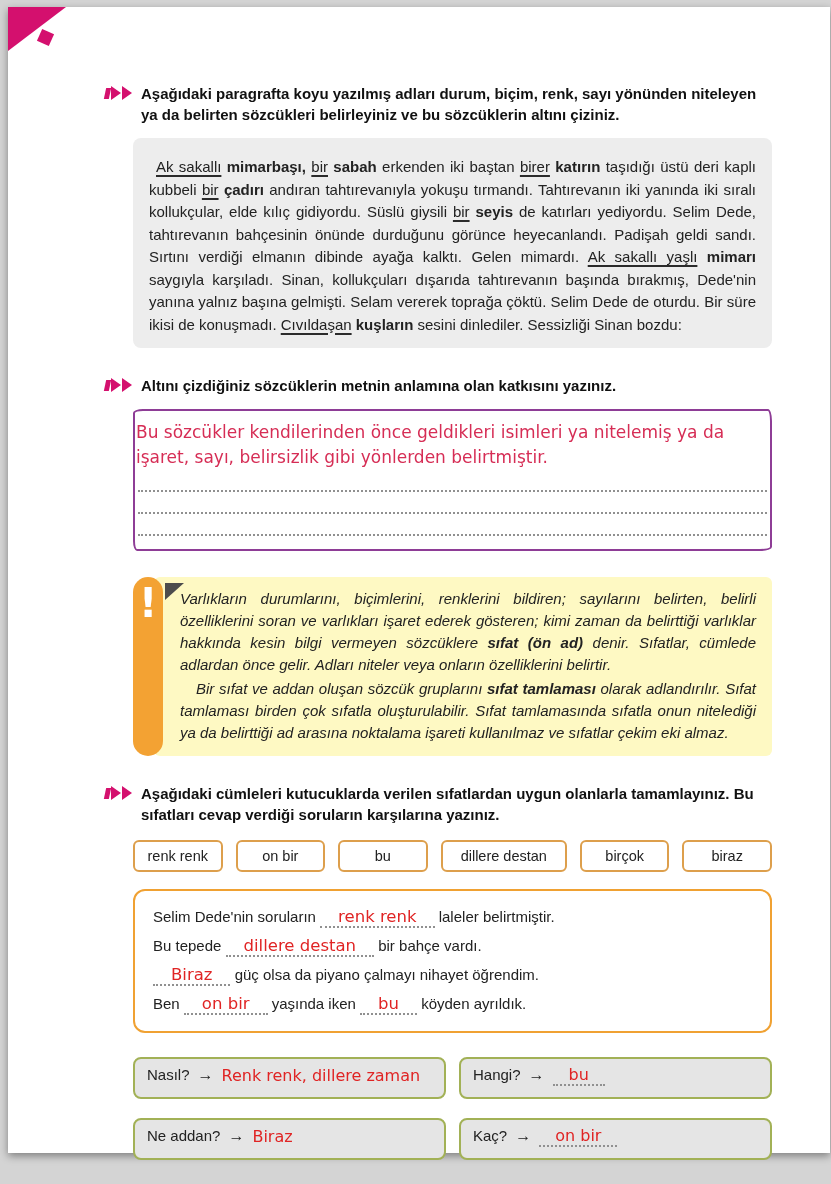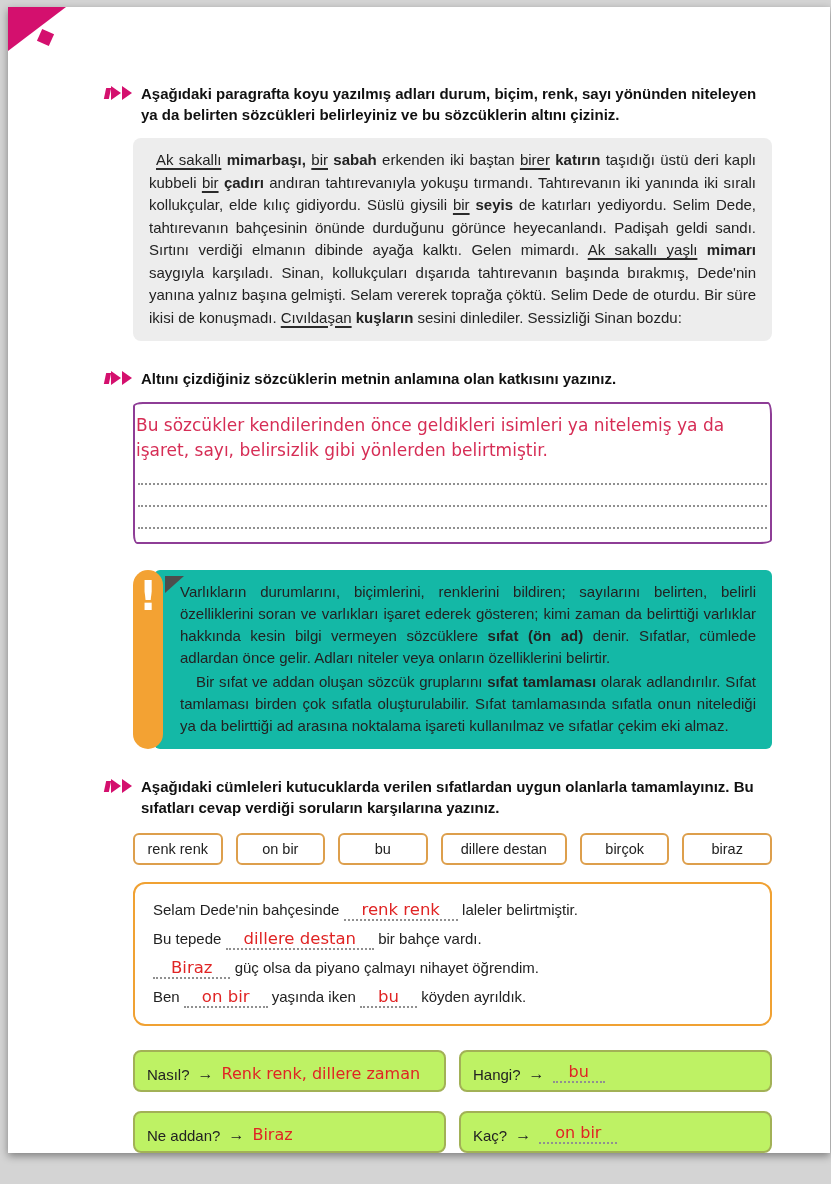--- a/index.html
+++ b/index.html
@@ -23,65 +23,65 @@
   .instr{display:flex;gap:9px;align-items:flex-start;margin:0 0 13px 0;}
   .arrow-icon{display:flex;align-items:center;gap:1px;flex:none;margin-top:3px;}
   .arrow-icon .sq{width:5px;height:11px;background:#d4106e;transform:skewX(-12deg);}
   .arrow-icon .tr{width:0;height:0;border-top:7px solid transparent;border-bottom:7px solid transparent;
     border-left:10px solid #d4106e;}
   .instr p{margin:0;font-weight:bold;font-size:15px;line-height:21px;color:#111;}
 
   .boxed{margin-left:28px;}
 
   
-  .gray-box{background:#ededed;border-radius:8px;padding:11px 16px 12px;margin-top:2px;}
+  .gray-box{background:#ededed;border-radius:8px;padding:18px 16px 12px;margin-top:2px;}
   .gray-box p{margin:0;font-size:15px;line-height:22.5px;text-align:justify;text-indent:7px;color:#222;}
   .b{font-weight:bold;}
   .u{text-decoration:underline;text-decoration-thickness:1.6px;text-underline-offset:3px;text-decoration-color:#2b2b2b;}
 
   .gap-lg{height:27px;}
 
   
   .purple-box{
     border:2.2px solid #8e3d96;margin-top:2px;
     border-radius:10px 4px 12px 4px / 4px 12px 4px 10px;
     padding:9px 1px 13px;background:#fff;
   }
   .hand-purple{color:#d62d55;font-family:"DejaVu Sans",sans-serif;font-size:17px;line-height:25px;}
   .dotline{border-bottom:2px dotted #909090;height:20px;margin:0 2px;}
 
   
   .infowrap{display:flex;align-items:stretch;margin-top:26px;margin-left:28px;}
   .bang-bar{width:30px;flex:none;background:#f3a233;border-radius:15px;position:relative;z-index:2;}
   .bang{color:#fff;font-size:40px;font-weight:bold;text-align:center;line-height:52px;
     font-family:"DejaVu Sans",sans-serif;}
-  .info-body{flex:1;background:#14b8a6;margin-left:-9px;border-radius:6px;
-    padding:11px 16px 12px 26px;position:relative;}
+  .info-body{flex:1;background:#fef9c3;margin-left:-9px;border-radius:6px;
+    padding:11px 16px 12px 26px;position:relative;font-style:italic;}
   .info-tail{position:absolute;left:11px;top:6px;width:0;height:0;
     border-top:17px solid #4d4d4d;border-right:19px solid transparent;}
   .info-body p{margin:0;font-size:15px;line-height:22px;text-align:justify;color:#222;}
   .info-body p + p{text-indent:16px;margin-top:2px;}
 
   
   .chips{display:flex;gap:13px;margin-left:28px;margin-top:15px;}
   .chip{flex:1;border:2px solid #dd9f4c;border-radius:6px;background:#fff;
     padding:6px 6px;text-align:center;font-size:14.5px;color:#222;}
   .chip.wide{flex:1.5;}
 
   
   .sent-box{margin-left:28px;margin-top:17px;border:2.2px solid #f0a132;border-radius:12px;
     background:#fff;padding:11px 18px 13px;}
   .sent{margin:0;font-size:15px;line-height:29px;color:#222;}
   .blank{display:inline-block;border-bottom:2px dotted #909090;padding:0 18px;line-height:19px;}
   .ans{color:#e02424;font-family:"DejaVu Sans",sans-serif;font-size:16.5px;}
 
   
   .qgrid{margin-left:28px;margin-top:24px;display:grid;grid-template-columns:1fr 1fr;gap:19px 13px;}
-  .qbox{border:2.2px solid #a2b156;border-radius:8px;background:#bef264;min-height:24px;
-    padding:7px 12px;display:flex;align-items:flex-end;gap:8px;}
+  .qbox{border:2.2px solid #a2b156;border-radius:8px;background:#e5e5e5;min-height:24px;
+    padding:7px 12px;display:flex;align-items:flex-start;gap:8px;}
   .qlabel{font-size:15px;color:#222;flex:none;}
   .qarrow{font-size:16px;color:#222;flex:none;}
   .qans{color:#e02424;font-family:"DejaVu Sans",sans-serif;font-size:16px;}
   .qans.dotted{border-bottom:2px dotted #909090;padding:0 16px;line-height:18px;}
 </style>
 </head>
 <body>
 
 <div class="page">
   <div class="corner"></div>
@@ -150,21 +150,21 @@
         <div class="chip">renk renk</div>
         <div class="chip">on bir</div>
         <div class="chip">bu</div>
         <div class="chip wide">dillere destan</div>
         <div class="chip">birçok</div>
         <div class="chip">biraz</div>
       </div>
 
     <div class="sent-box">
       <div id="sentence-list">
-          <p class="sent"><span>Selam Dede'nin bahçesinde </span><span class="blank"><span class="ans">renk renk</span></span><span> laleler belirtmiştir.</span></p>
+          <p class="sent"><span>Selim Dede'nin soruların </span><span class="blank"><span class="ans">renk renk</span></span><span> laleler belirtmiştir.</span></p>
           <p class="sent"><span>Bu tepede </span><span class="blank"><span class="ans">dillere destan</span></span><span> bir bahçe vardı.</span></p>
           <p class="sent"><span class="blank"><span class="ans">Biraz</span></span><span> güç olsa da piyano çalmayı nihayet öğrendim.</span></p>
           <p class="sent"><span>Ben </span><span class="blank"><span class="ans">on bir</span></span><span> yaşında iken </span><span class="blank"><span class="ans">bu</span></span><span> köyden ayrıldık.</span></p>
         </div>
     </div>
 
     <div class="qgrid" id="question-grid">
         <div class="qbox">
           <span class="qlabel">Nasıl?</span>
           <span class="qarrow">→</span>

